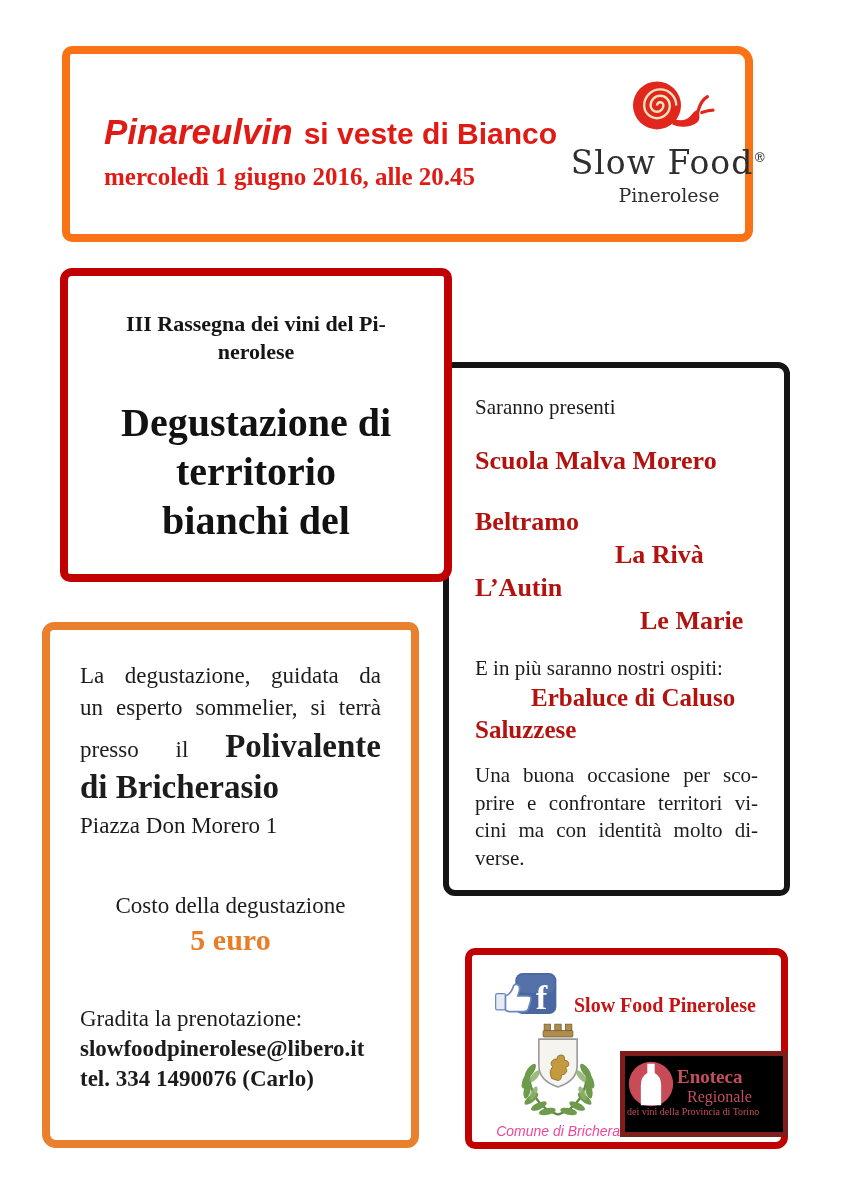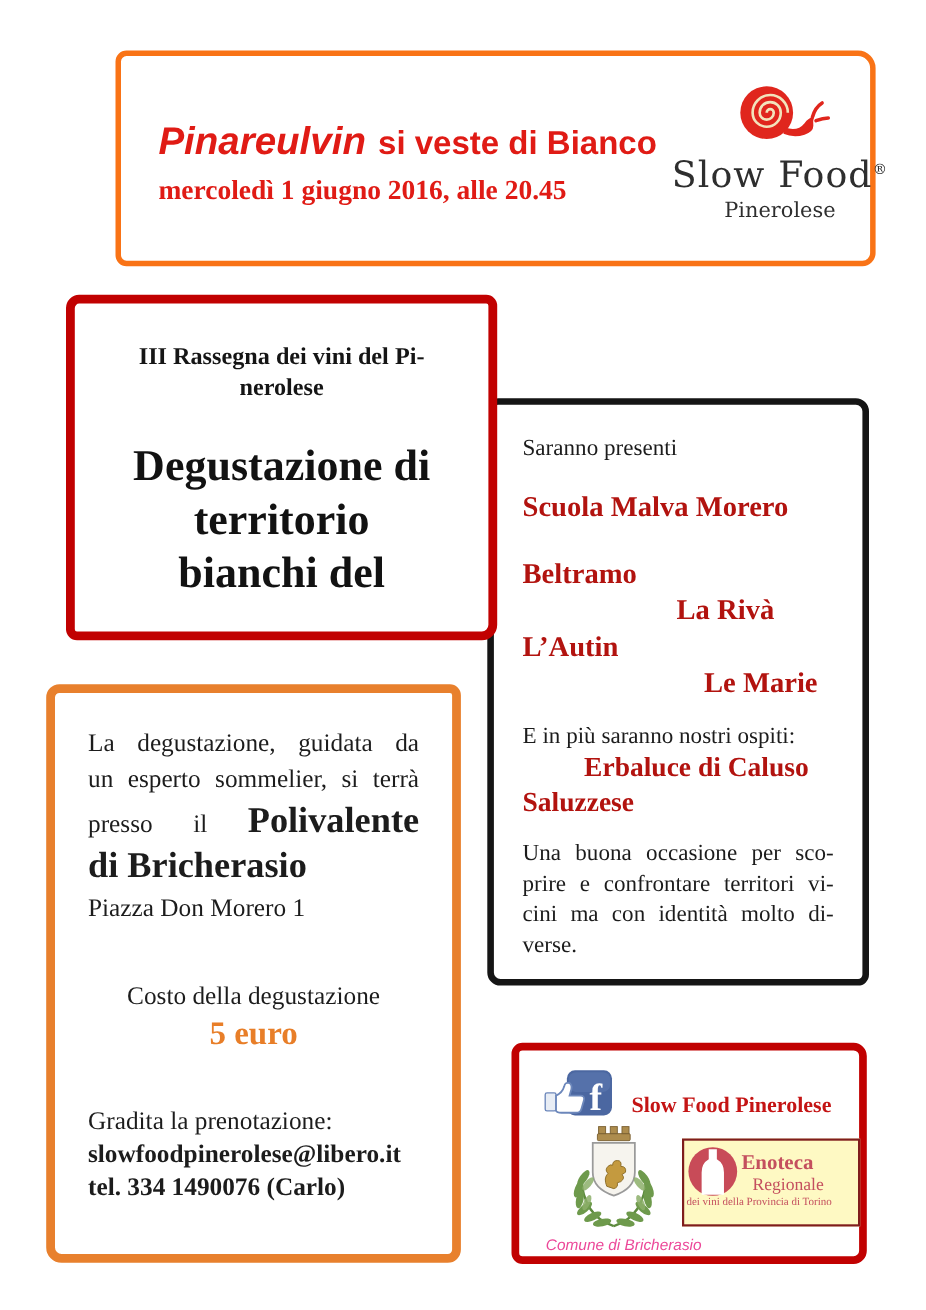--- a/index.html
+++ b/index.html
@@ -4,21 +4,21 @@
 <style>
   html,body{margin:0;padding:0;background:#fff;}
   .page{
     position:relative;width:842px;height:1191px;background:#ffffff;
     font-family:"Liberation Serif",serif;color:#1c1c1c;overflow:hidden;
   }
   .box{position:absolute;background:#ffffff;box-sizing:border-box;}
 
   
   .box-header{left:62px;top:46px;width:691px;height:196px;
-    border:5px solid #f97316;border-radius:10px 16px 12px 10px;z-index:4;margin-left:43px;}
+    border:8px solid #f97316;border-radius:10px 16px 12px 10px;z-index:4;}
   .h-title{position:absolute;left:34px;top:58px;font-family:"Liberation Sans",sans-serif;
     color:#e01b15;white-space:nowrap;}
   .h-em{font-style:italic;font-weight:bold;font-size:35px;}
   .h-rest{font-weight:bold;font-size:30px;margin-left:11px;}
   .h-date{position:absolute;left:34px;top:109px;font-weight:bold;font-size:25px;color:#e01b15;}
   .sf-logo{position:absolute;left:494px;top:20px;width:210px;text-align:center;color:#2e2e2e;}
   .sf-snail{display:block;margin:0 auto;}
   .sf-name{font-family:"DejaVu Serif",serif;font-size:33px;letter-spacing:1px;line-height:36px;}
   .sf-name sup{font-size:13px;}
   .sf-sub{font-family:"DejaVu Serif",serif;font-size:19px;margin-top:3px;}
@@ -63,22 +63,22 @@
 
   
   .box-logos{left:465px;top:948px;width:323px;height:201px;
     border:7px solid #c10101;border-radius:10px 12px 12px 10px;z-index:2;}
   .fb-icon{position:absolute;left:22px;top:16px;}
   .fb-label{position:absolute;left:102px;top:39px;width:205px;
     font-weight:bold;font-size:20px;color:#c41414;}
   .crest{position:absolute;left:32px;top:66px;}
   .crest-caption{position:absolute;left:6px;top:168px;width:178px;text-align:center;
     font-family:"Liberation Sans",sans-serif;font-size:14px;color:#ec4899;font-style:italic;}
-  .enoteca{position:absolute;left:148px;top:80px;width:158px;height:76px;background:#fef9c3;
-    border:2px solid #7f1d1d;}
+  .enoteca{position:absolute;left:148px;top:96px;width:158px;height:76px;background:#000000;
+    border:5px solid #7f1d1d;}
   .enoteca-mark{position:absolute;left:2px;top:4px;}
   .en-t1{position:absolute;left:52px;top:10px;font-size:19px;font-weight:bold;color:#c44f5e;}
   .en-t2{position:absolute;left:62px;top:32px;font-size:16px;color:#c44f5e;}
   .en-t3{position:absolute;left:2px;top:50px;width:154px;font-size:10px;color:#c44f5e;white-space:nowrap;}
 </style>
 </head>
 <body>
 
 <div class="page">
 

